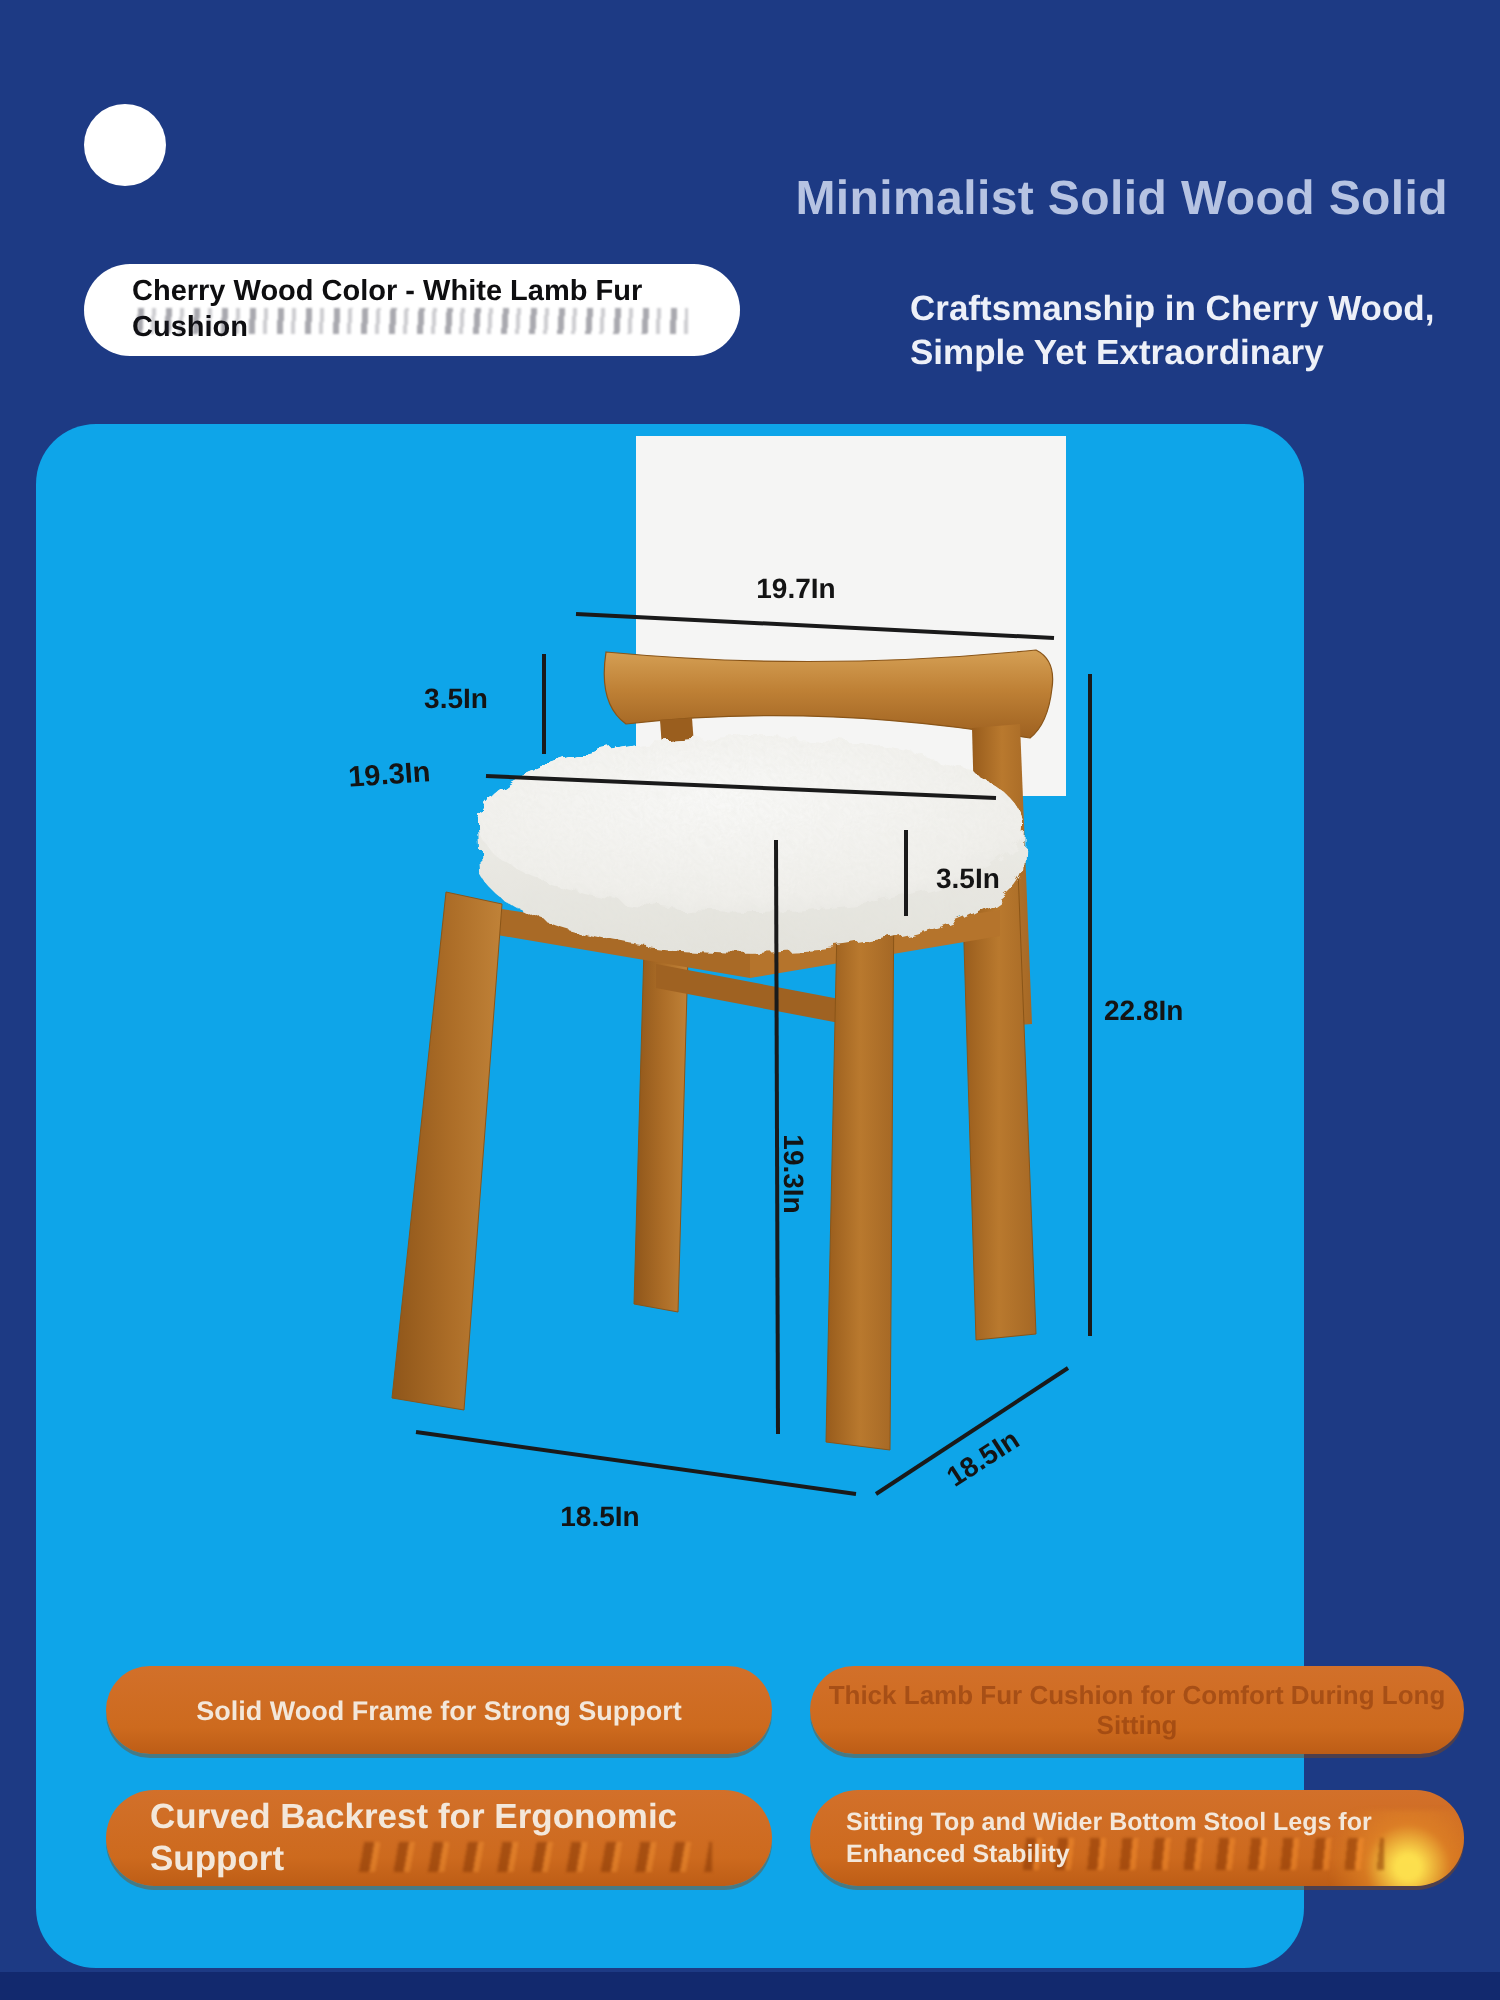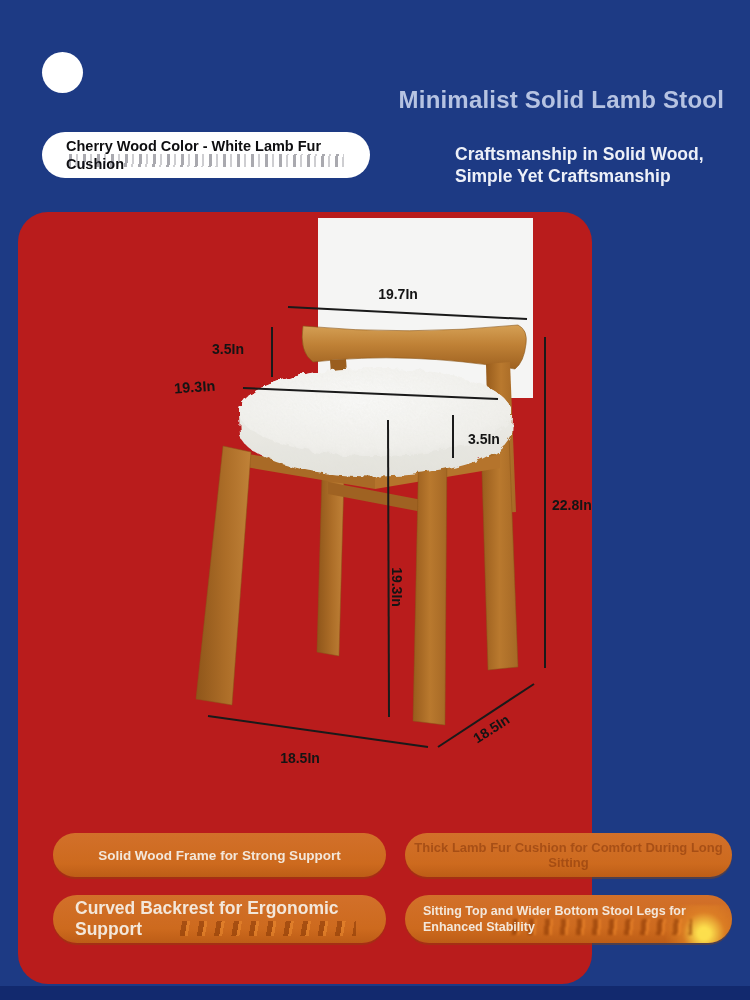--- a/index.html
+++ b/index.html
@@ -47,22 +47,22 @@
     content: "";
     position: absolute; left: 22px; right: 26px; top: 22px; height: 13px;
     background: repeating-linear-gradient(94deg,
       transparent 0 5px, rgba(30,30,45,0.38) 5px 8px,
       transparent 8px 12px, rgba(30,30,45,0.22) 12px 14px);
     filter: blur(0.6px);
     pointer-events: none;
   }
   .diagram-panel {
     position: absolute; left: 18px; top: 212px;
-    width: 574px; height: 772px;
-    background: #b91c1c; border-radius: 30px;
+    width: 634px; height: 772px;
+    background: #0ea5e9; border-radius: 30px;
     overflow: hidden;
   }
   .features {
     position: absolute; left: 16px; top: 0; width: 750px; height: 716px;
     pointer-events: none;
   }
   .feature {
     position: absolute;
     border-radius: 24px;
     background: linear-gradient(#d2702a 0%, #cd6a1e 70%, #bd5d16 100%);
@@ -122,27 +122,27 @@
     font-family: "Liberation Sans", sans-serif;
     font-weight: bold;
     fill: #141414;
   }
 </style>
 </head>
 <body>
 
 <div class="logo-circle"></div>
 
-<div class="page-title">Minimalist Solid Lamb Stool</div>
+<div class="page-title">Minimalist Solid Wood Solid</div>
 
 <div class="variant-badge">
   <span class="lbl">Cherry Wood Color - White Lamb Fur Cushion</span>
 </div>
 
-<div class="page-subtitle">Craftsmanship in Solid Wood, Simple Yet Craftsmanship</div>
+<div class="page-subtitle">Craftsmanship in Cherry Wood, Simple Yet Extraordinary</div>
 
 <div class="diagram-panel">
   <svg width="714" height="772" viewBox="0 0 714 772">
     <defs>
       <linearGradient id="woodBack" x1="0" y1="0" x2="0" y2="1">
         <stop offset="0" stop-color="#d5a055"></stop>
         <stop offset="0.45" stop-color="#bf8136"></stop>
         <stop offset="1" stop-color="#9e6120"></stop>
       </linearGradient>
       <linearGradient id="woodLegA" x1="0" y1="0" x2="1" y2="0">

